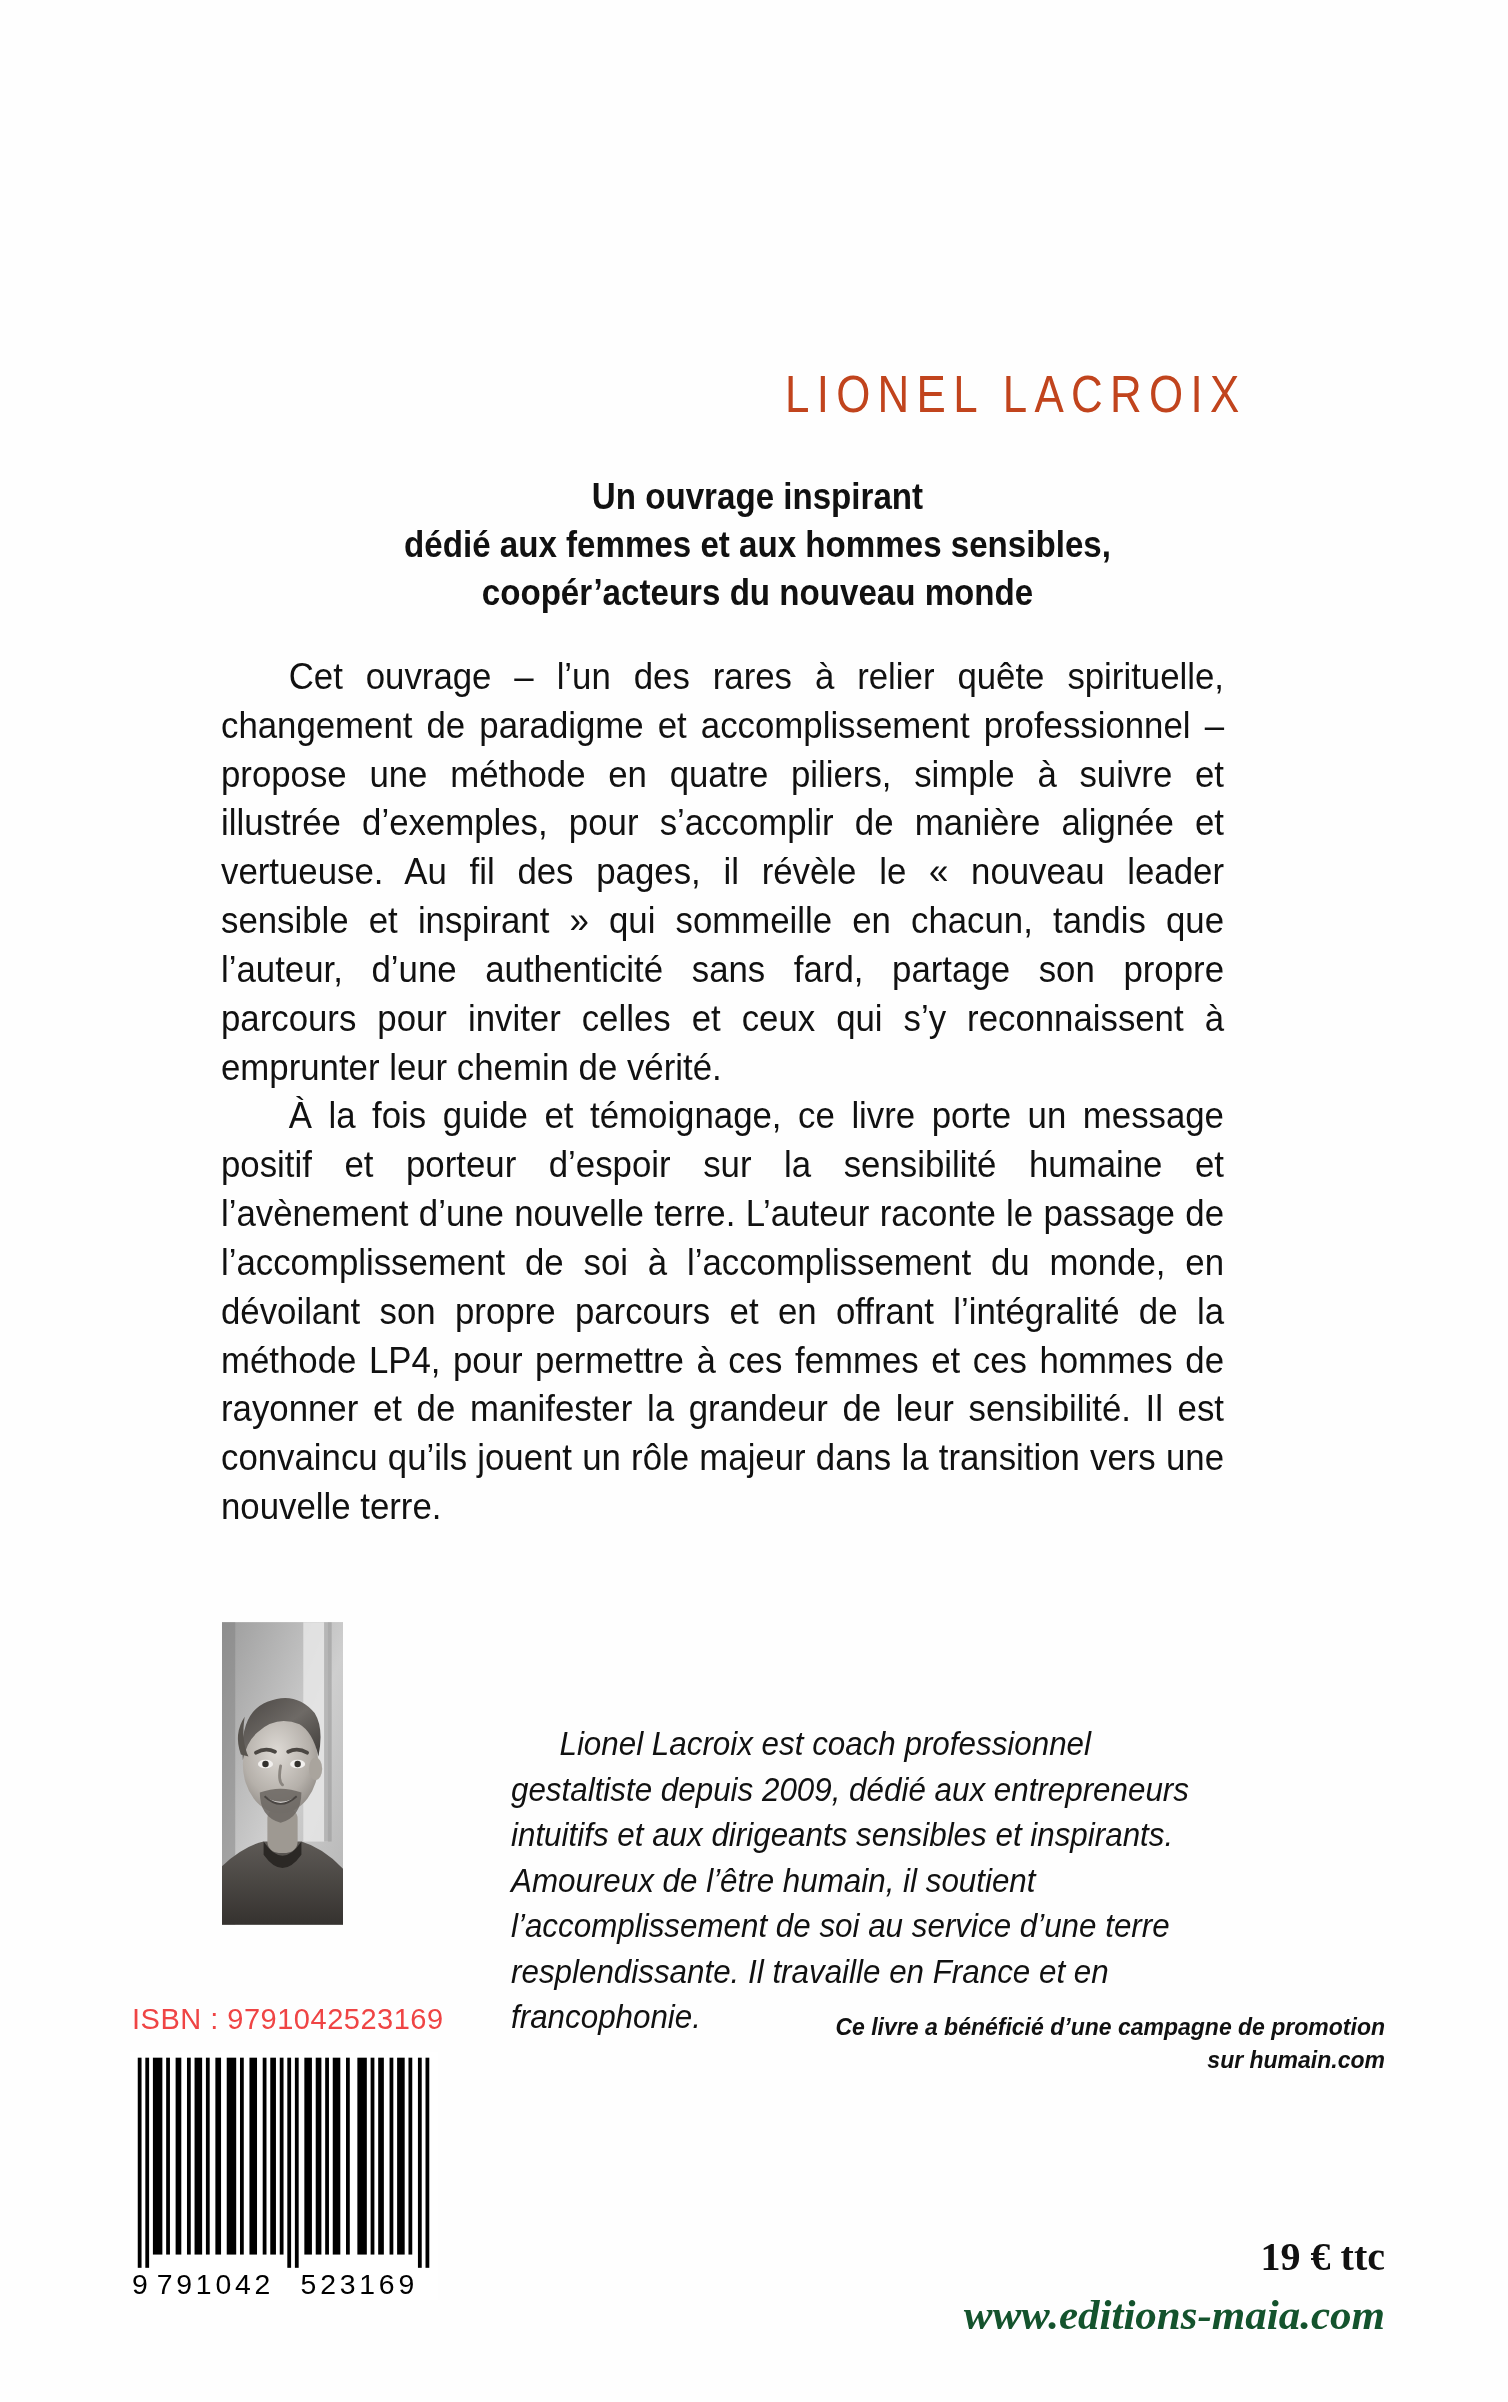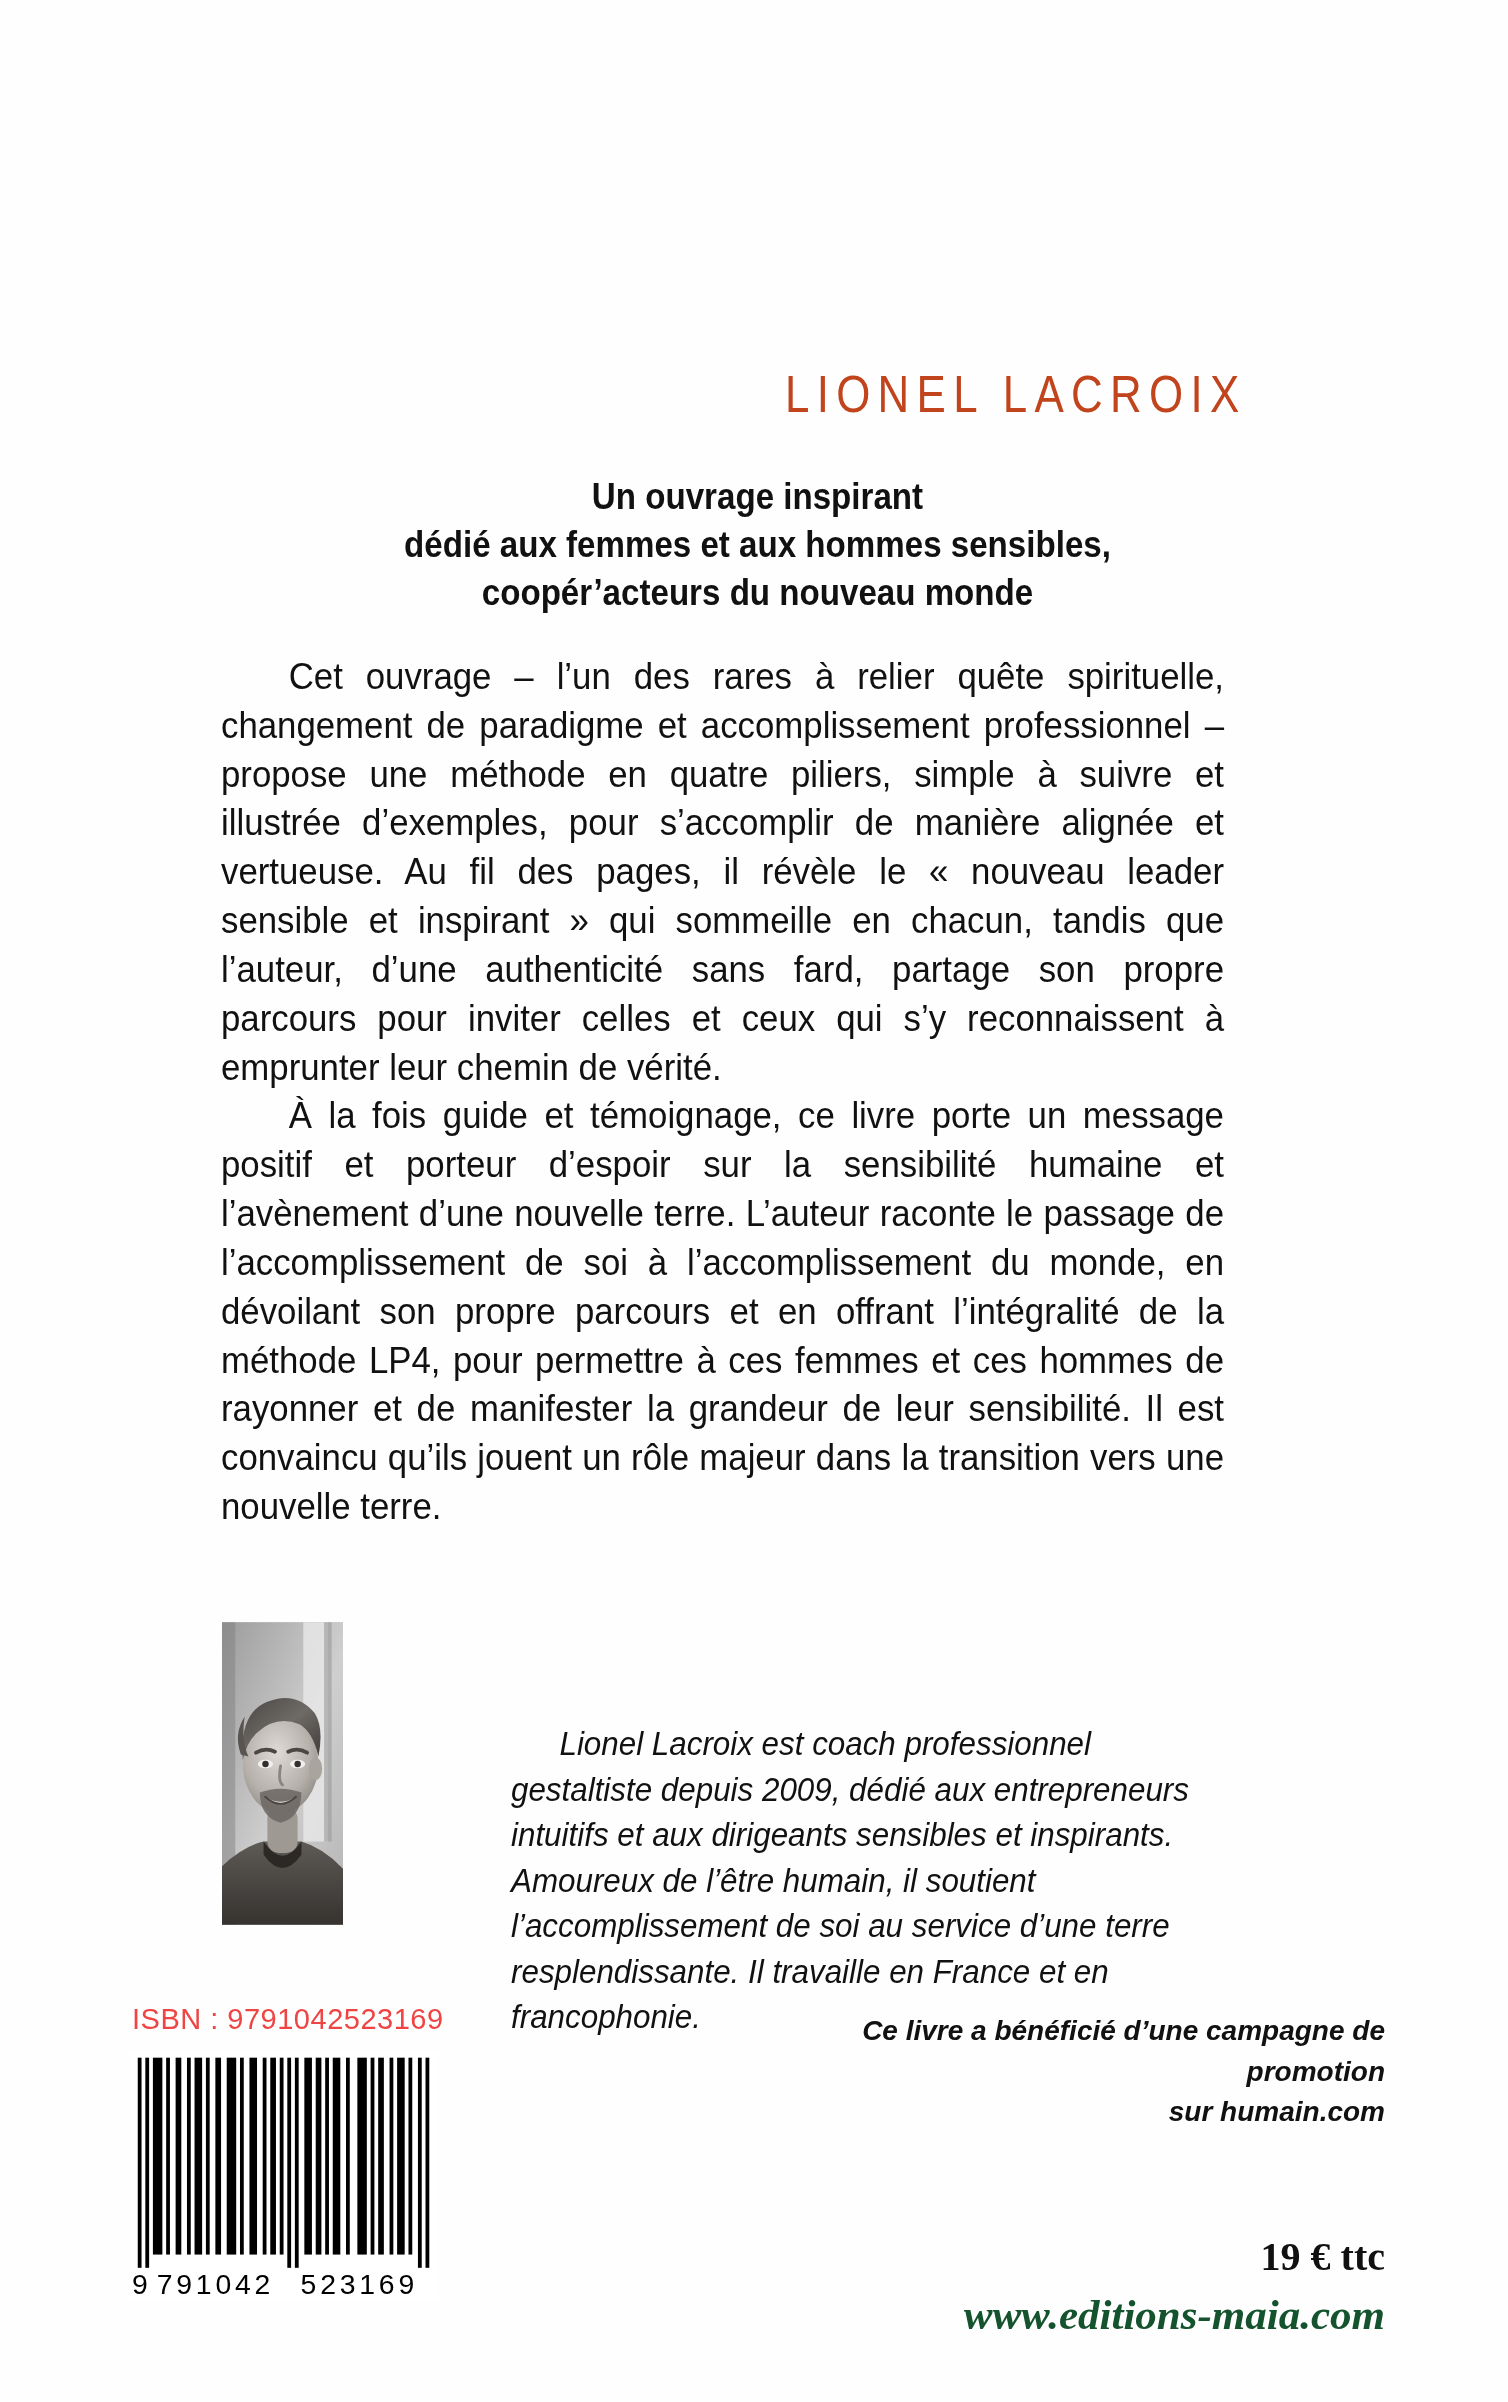--- a/index.html
+++ b/index.html
@@ -169,21 +169,21 @@
   
   .promo {
     position: absolute;
     right: 123px;
     top: 2011px;
     width: 662px;
     text-align: right;
     font-family: "Liberation Sans Narrow", "Liberation Sans", sans-serif;
     font-style: italic;
     font-weight: 700;
-    font-size: 28px;
+    font-size: 23px;
     line-height: 1.45;
     color: #111111;
   }
   .price {
     position: absolute;
     right: 123px;
     top: 2233px;
     text-align: right;
     font-family: "Liberation Serif", serif;
     font-weight: 700;

